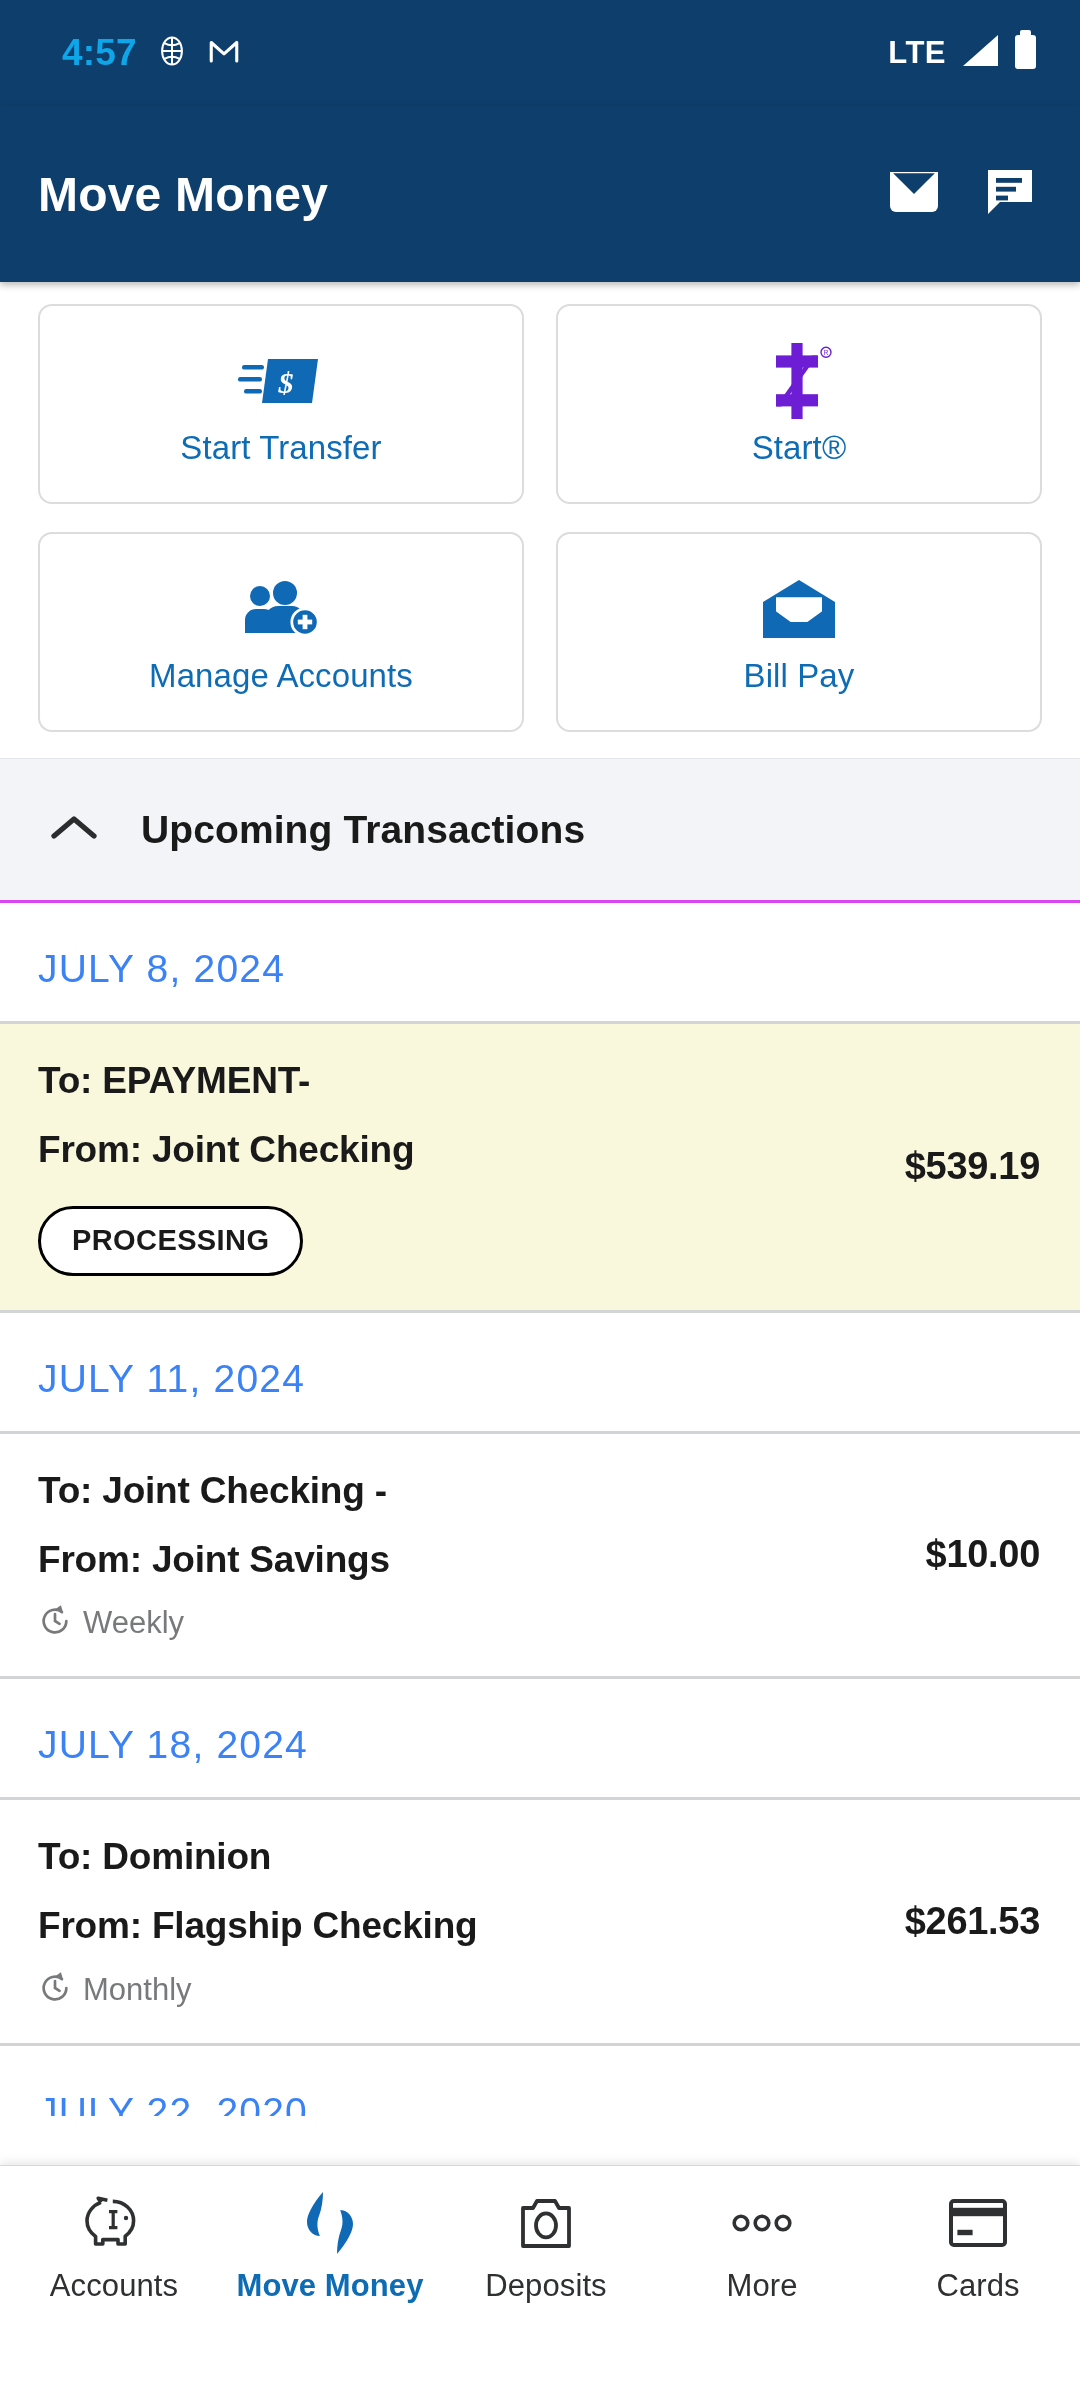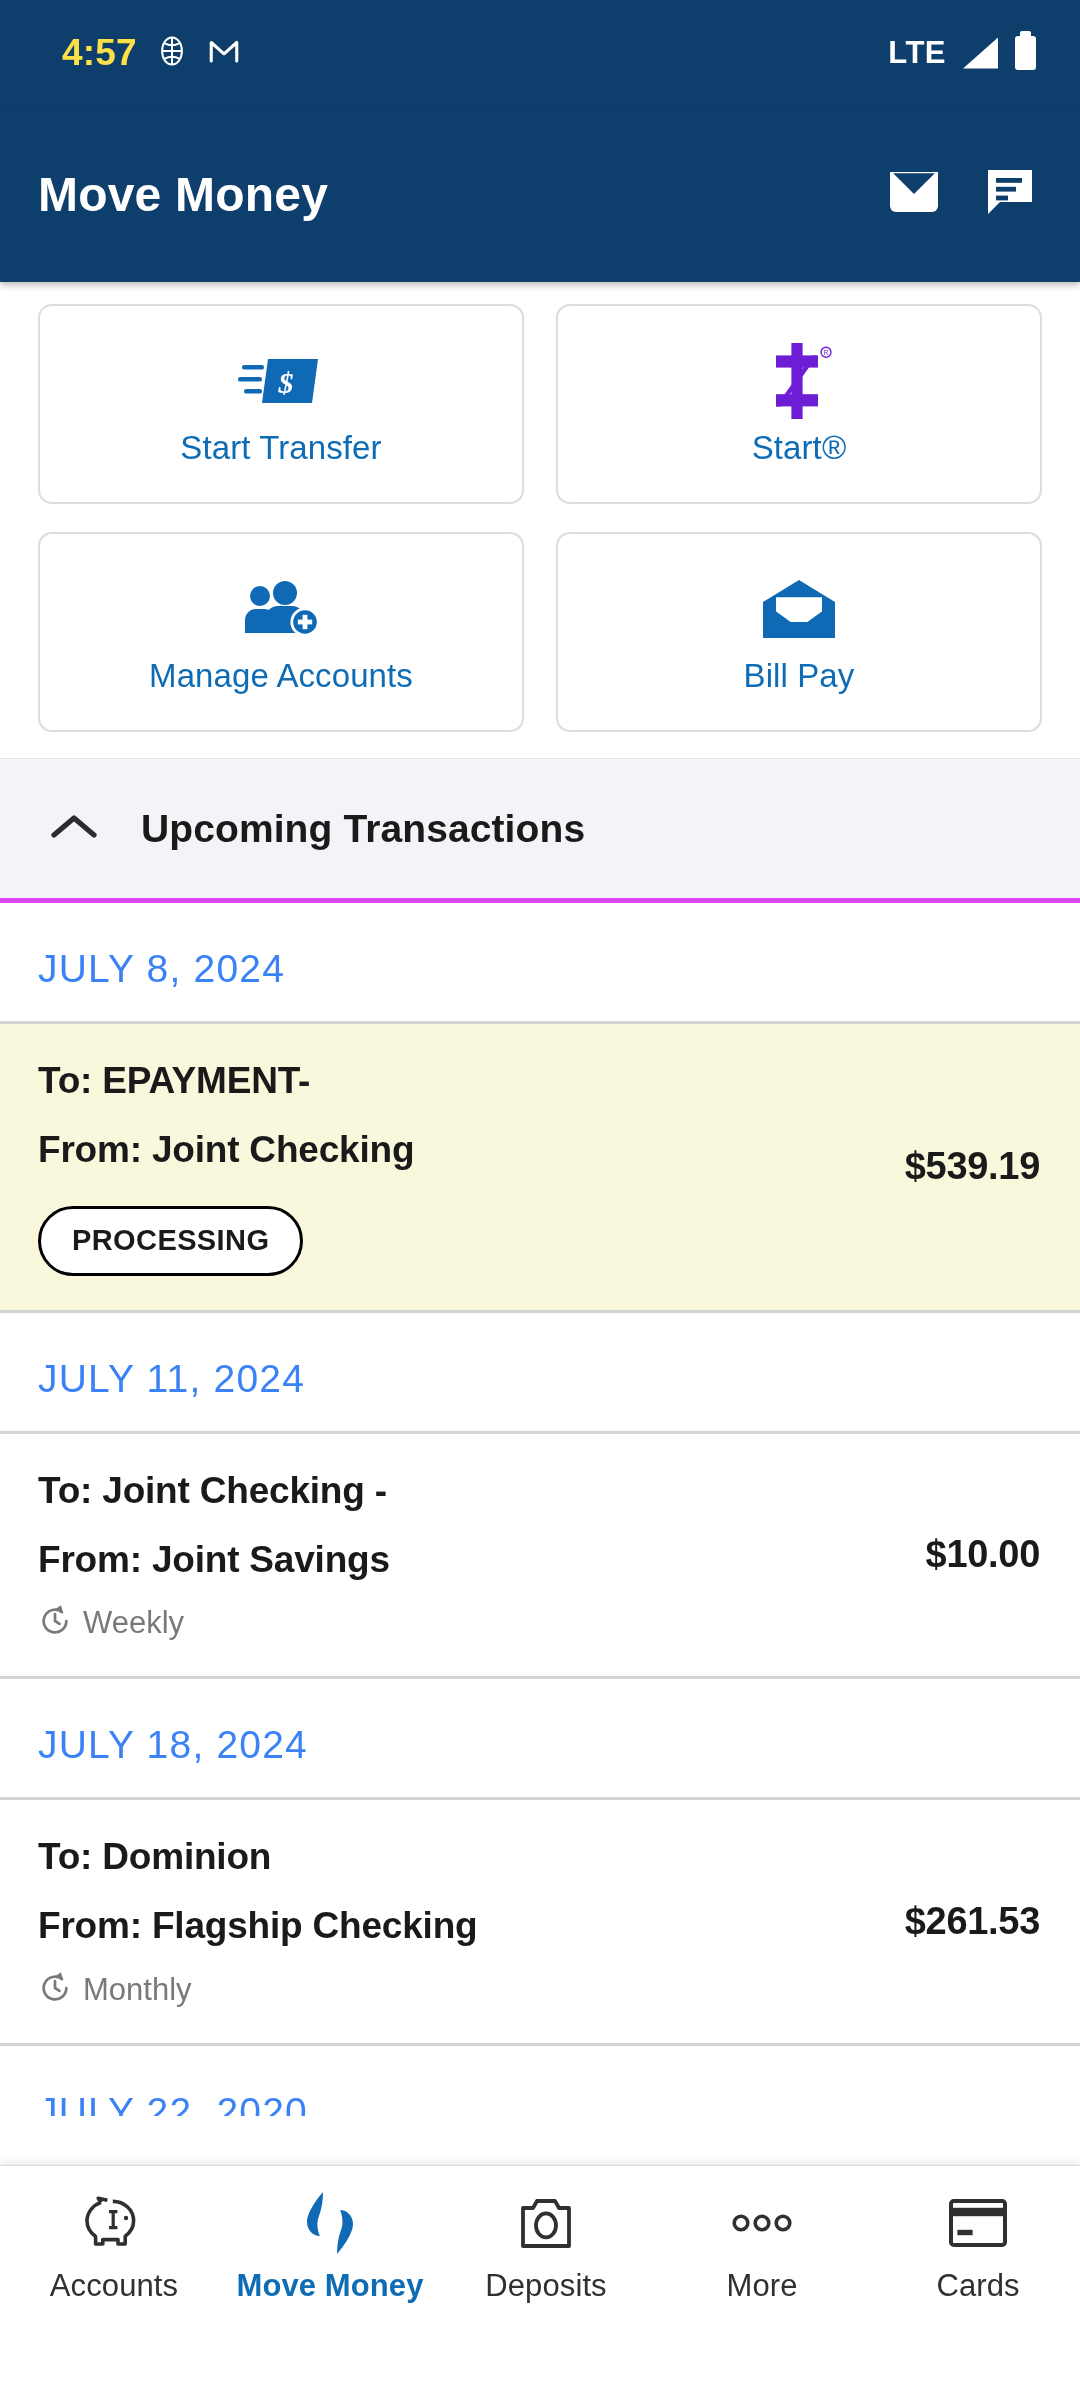--- a/index.html
+++ b/index.html
@@ -30,28 +30,28 @@
     justify-content: space-between;
     padding: 0 44px 0 62px;
     flex: 0 0 auto;
   }
   .status-left {
     display: flex;
     align-items: center;
     gap: 18px;
   }
   .status-time {
-    color: #fde047;
+    color: #0ea5e9;
     font-size: 37px;
     font-weight: bold;
     letter-spacing: 0.2px;
   }
   .status-right {
     display: flex;
-    align-items: center;
+    align-items: flex-start;
     gap: 17px;
   }
   .lte-label {
     color: #ffffff;
     font-size: 31px;
     font-weight: bold;
     letter-spacing: 0.5px;
   }
   .signal-tri {
     width: 35px;
@@ -139,21 +139,21 @@
 
   
   .section-header {
     background: #F2F4F7;
     height: 145px;
     display: flex;
     align-items: center;
     padding: 0 0 0 50px;
     gap: 43px;
     border-top: 1px solid #E4E6E9;
-    border-bottom: 5px solid #d946ef;
+    border-bottom: 3px solid #d946ef;
     flex: 0 0 auto;
   }
   .section-title {
     font-size: 39px;
     font-weight: bold;
     color: #1A1A1A;
     letter-spacing: 0.1px;
   }
 
   

